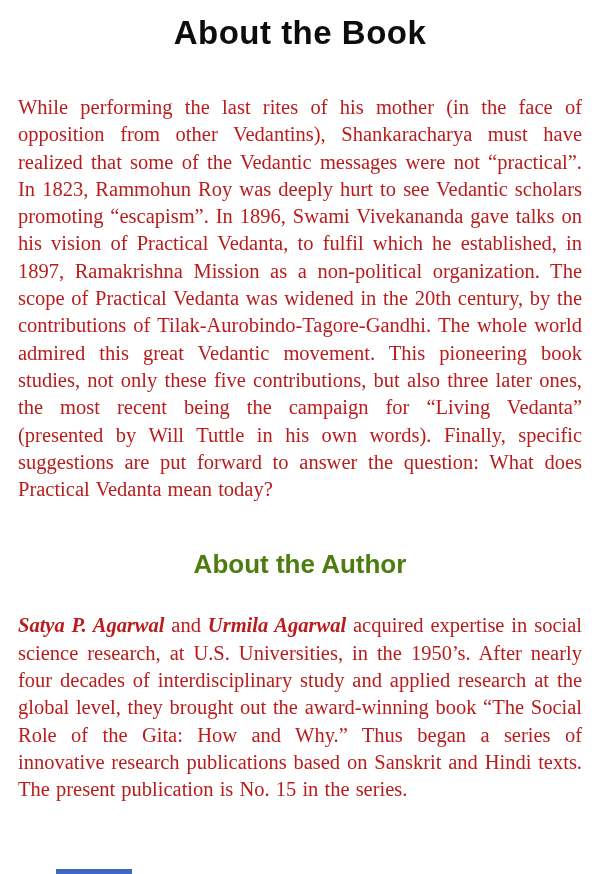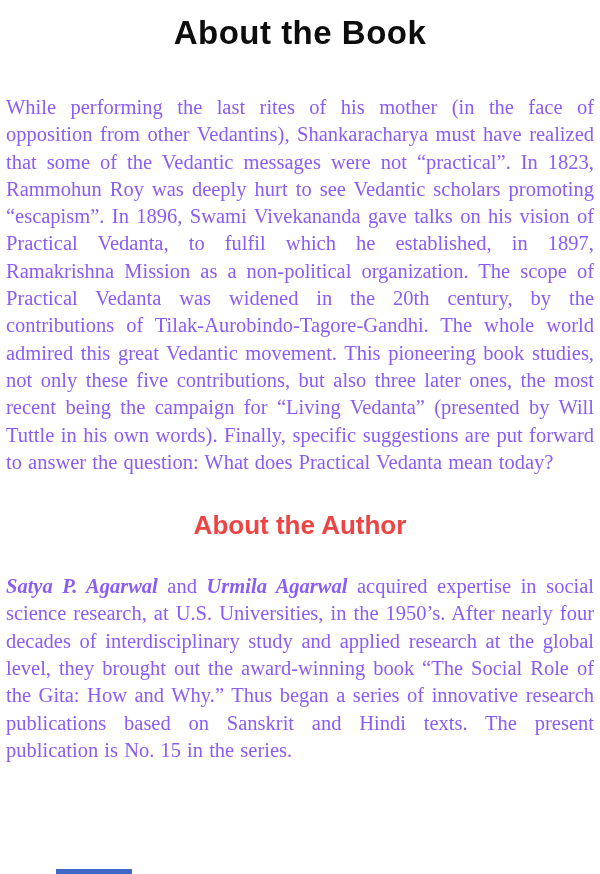--- a/index.html
+++ b/index.html
@@ -23,37 +23,37 @@
     font-weight: 700;
     font-size: 33px;
     letter-spacing: 0.5px;
     color: #0d0d0d;
   }
   .body-text {
     font-family: "Liberation Serif", "DejaVu Serif", serif;
     font-size: 20.5px;
     line-height: 27.3px;
     text-align: justify;
-    color: #8b5cf6;
-    margin: 4px;
+    color: #b91c1c;
+    margin: 16px;
     padding: 0 2px;
     word-spacing: 1px;
   }
   .para-book {
     margin-top: 42px;
   }
   .author-heading {
     margin: 0;
     padding-top: 30px;
     padding-bottom: 4px;
     text-align: center;
     font-family: "Liberation Sans", sans-serif;
     font-weight: 700;
     font-size: 26px;
-    color: #ef4444;
+    color: #4d7c0f;
   }
   .para-author {
     margin-top: 28px;
   }
   .bold-name {
     font-weight: 700;
     font-style: italic;
   }
   .bottom-accent {
     position: absolute;

